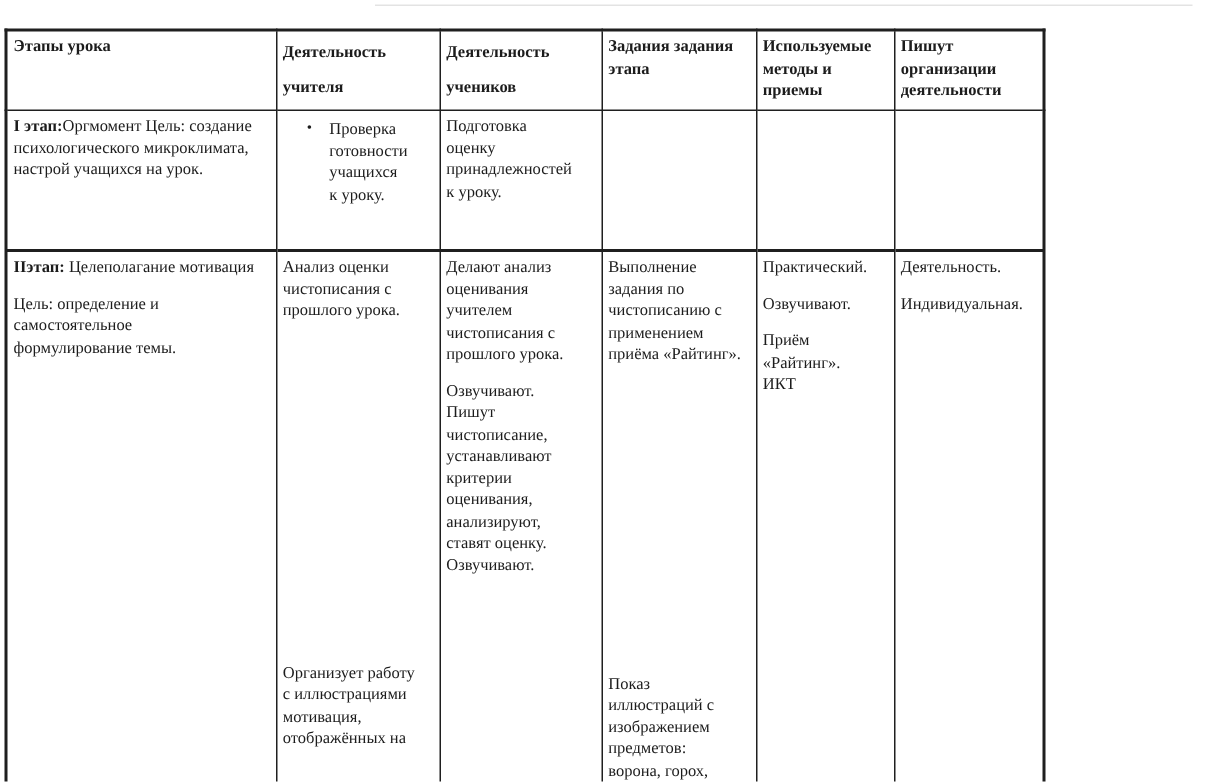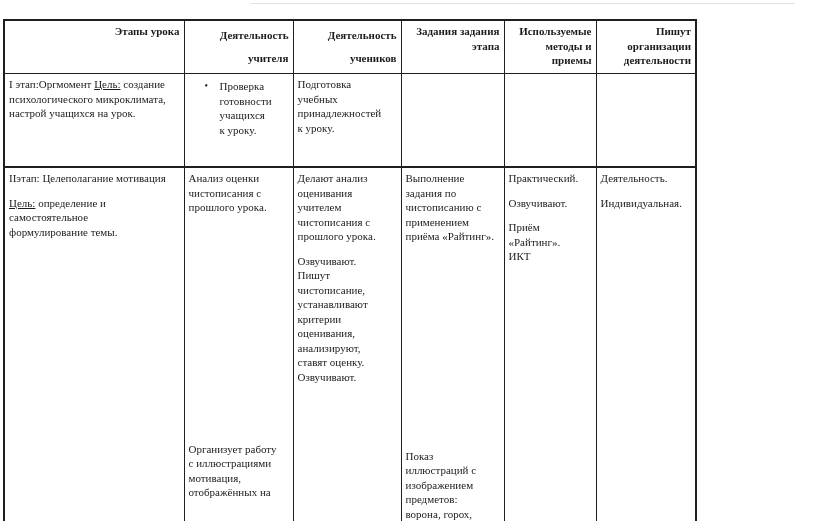--- a/index.html
+++ b/index.html
@@ -31,33 +31,33 @@
   th, td {
     border: 1px solid #1f1f1f;
     vertical-align: top;
     padding: 3px 4px;
     font-size: 11px;
     line-height: 14.5px;
     overflow: hidden;
   }
   thead th {
     font-weight: bold;
-    text-align: right;
+    text-align: left;
     height: 41px;
     white-space: pre-line;
   }
   th.hdr-spaced { line-height: 23px; }
   tr.row1 td { height: 86px; }
   tr.row2 td { border-top-width: 2px; height: 400px; }
   .para {
     margin: 0 0 10px 0;
     white-space: pre-line;
   }
-  .b { font-weight: normal; }
-  .u { text-decoration: underline; }
+  .b { font-weight: bold; }
+  .u { }
   .bullet-item { display: flex; margin: 2px 0 0 0; }
   .bullet {
     flex: none;
     width: 15px;
     margin-left: 16px;
     font-size: 10px;
     line-height: 14.5px;
   }
   .bullet-text { flex: 1; white-space: pre-line; font-family: Liberation Serif, serif; }
   .gap-lg-teacher { margin-top: 227px; }
@@ -105,21 +105,21 @@
         <div class="bullet-item">
           <span class="bullet">•</span>
           <div class="bullet-text">Проверка
 готовности
 учащихся
 к уроку.</div>
         </div>
       </td>
       <td>
         <p class="para">Подготовка
-учебных
+оценку
 принадлежностей
 к уроку.</p>
       </td>
       <td></td>
       <td></td>
       <td></td>
     </tr>
     <tr class="row2">
       <td>
         <p class="para"><span class="b">IIэтап:</span><span> Целеполагание мотивация</span></p>

